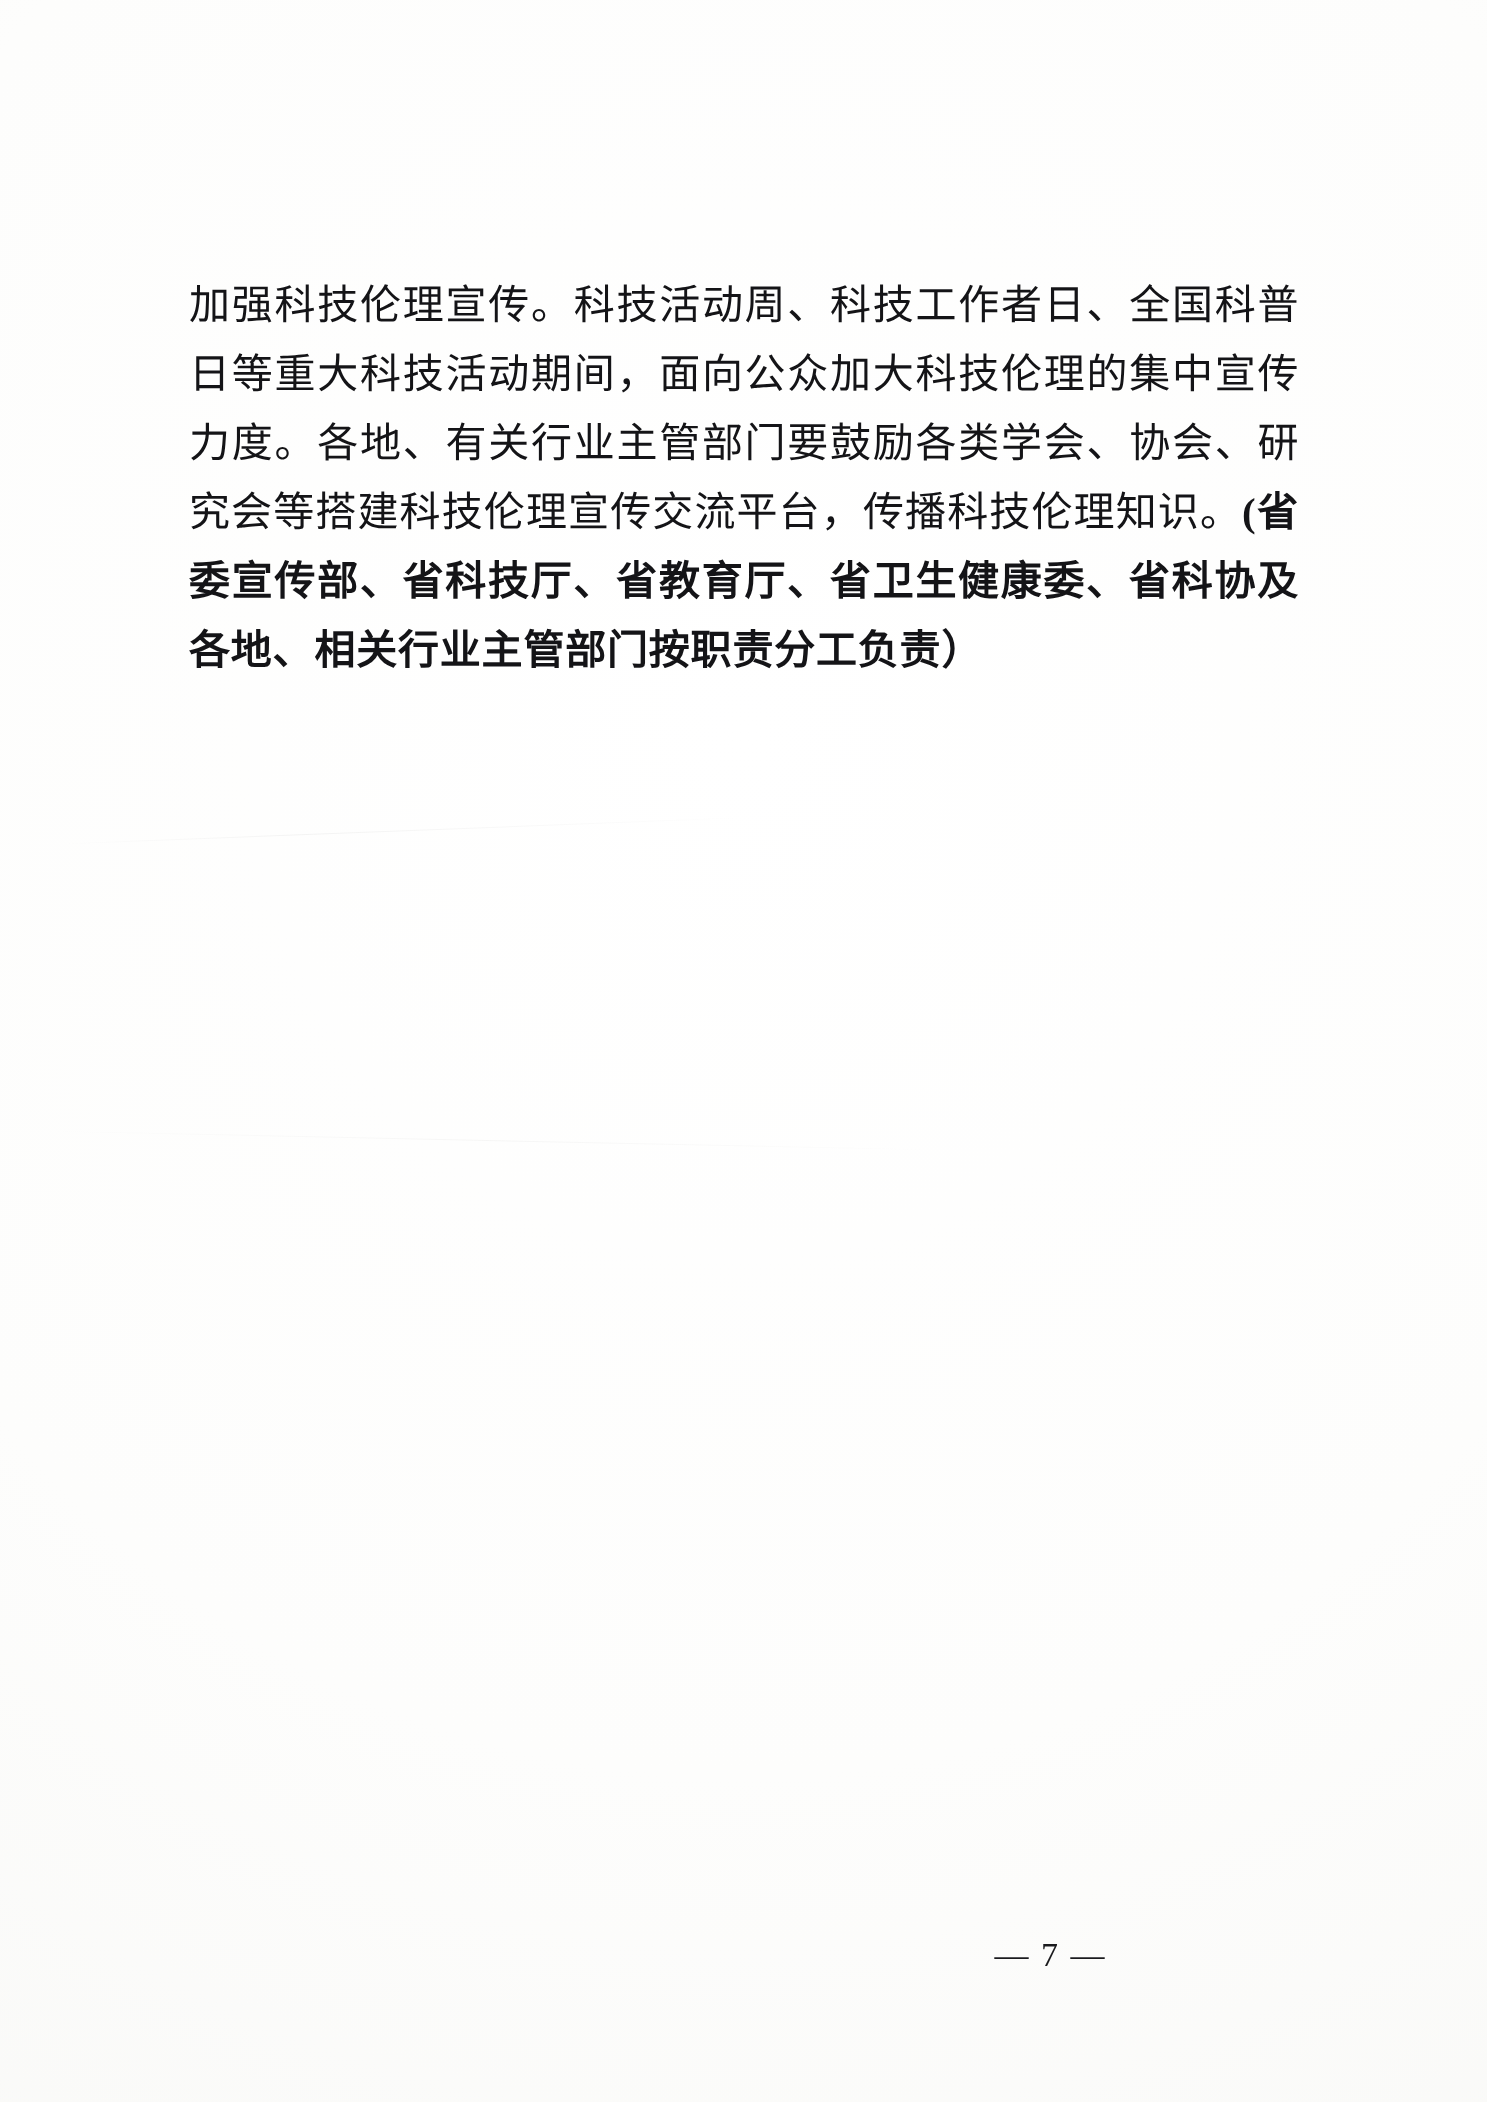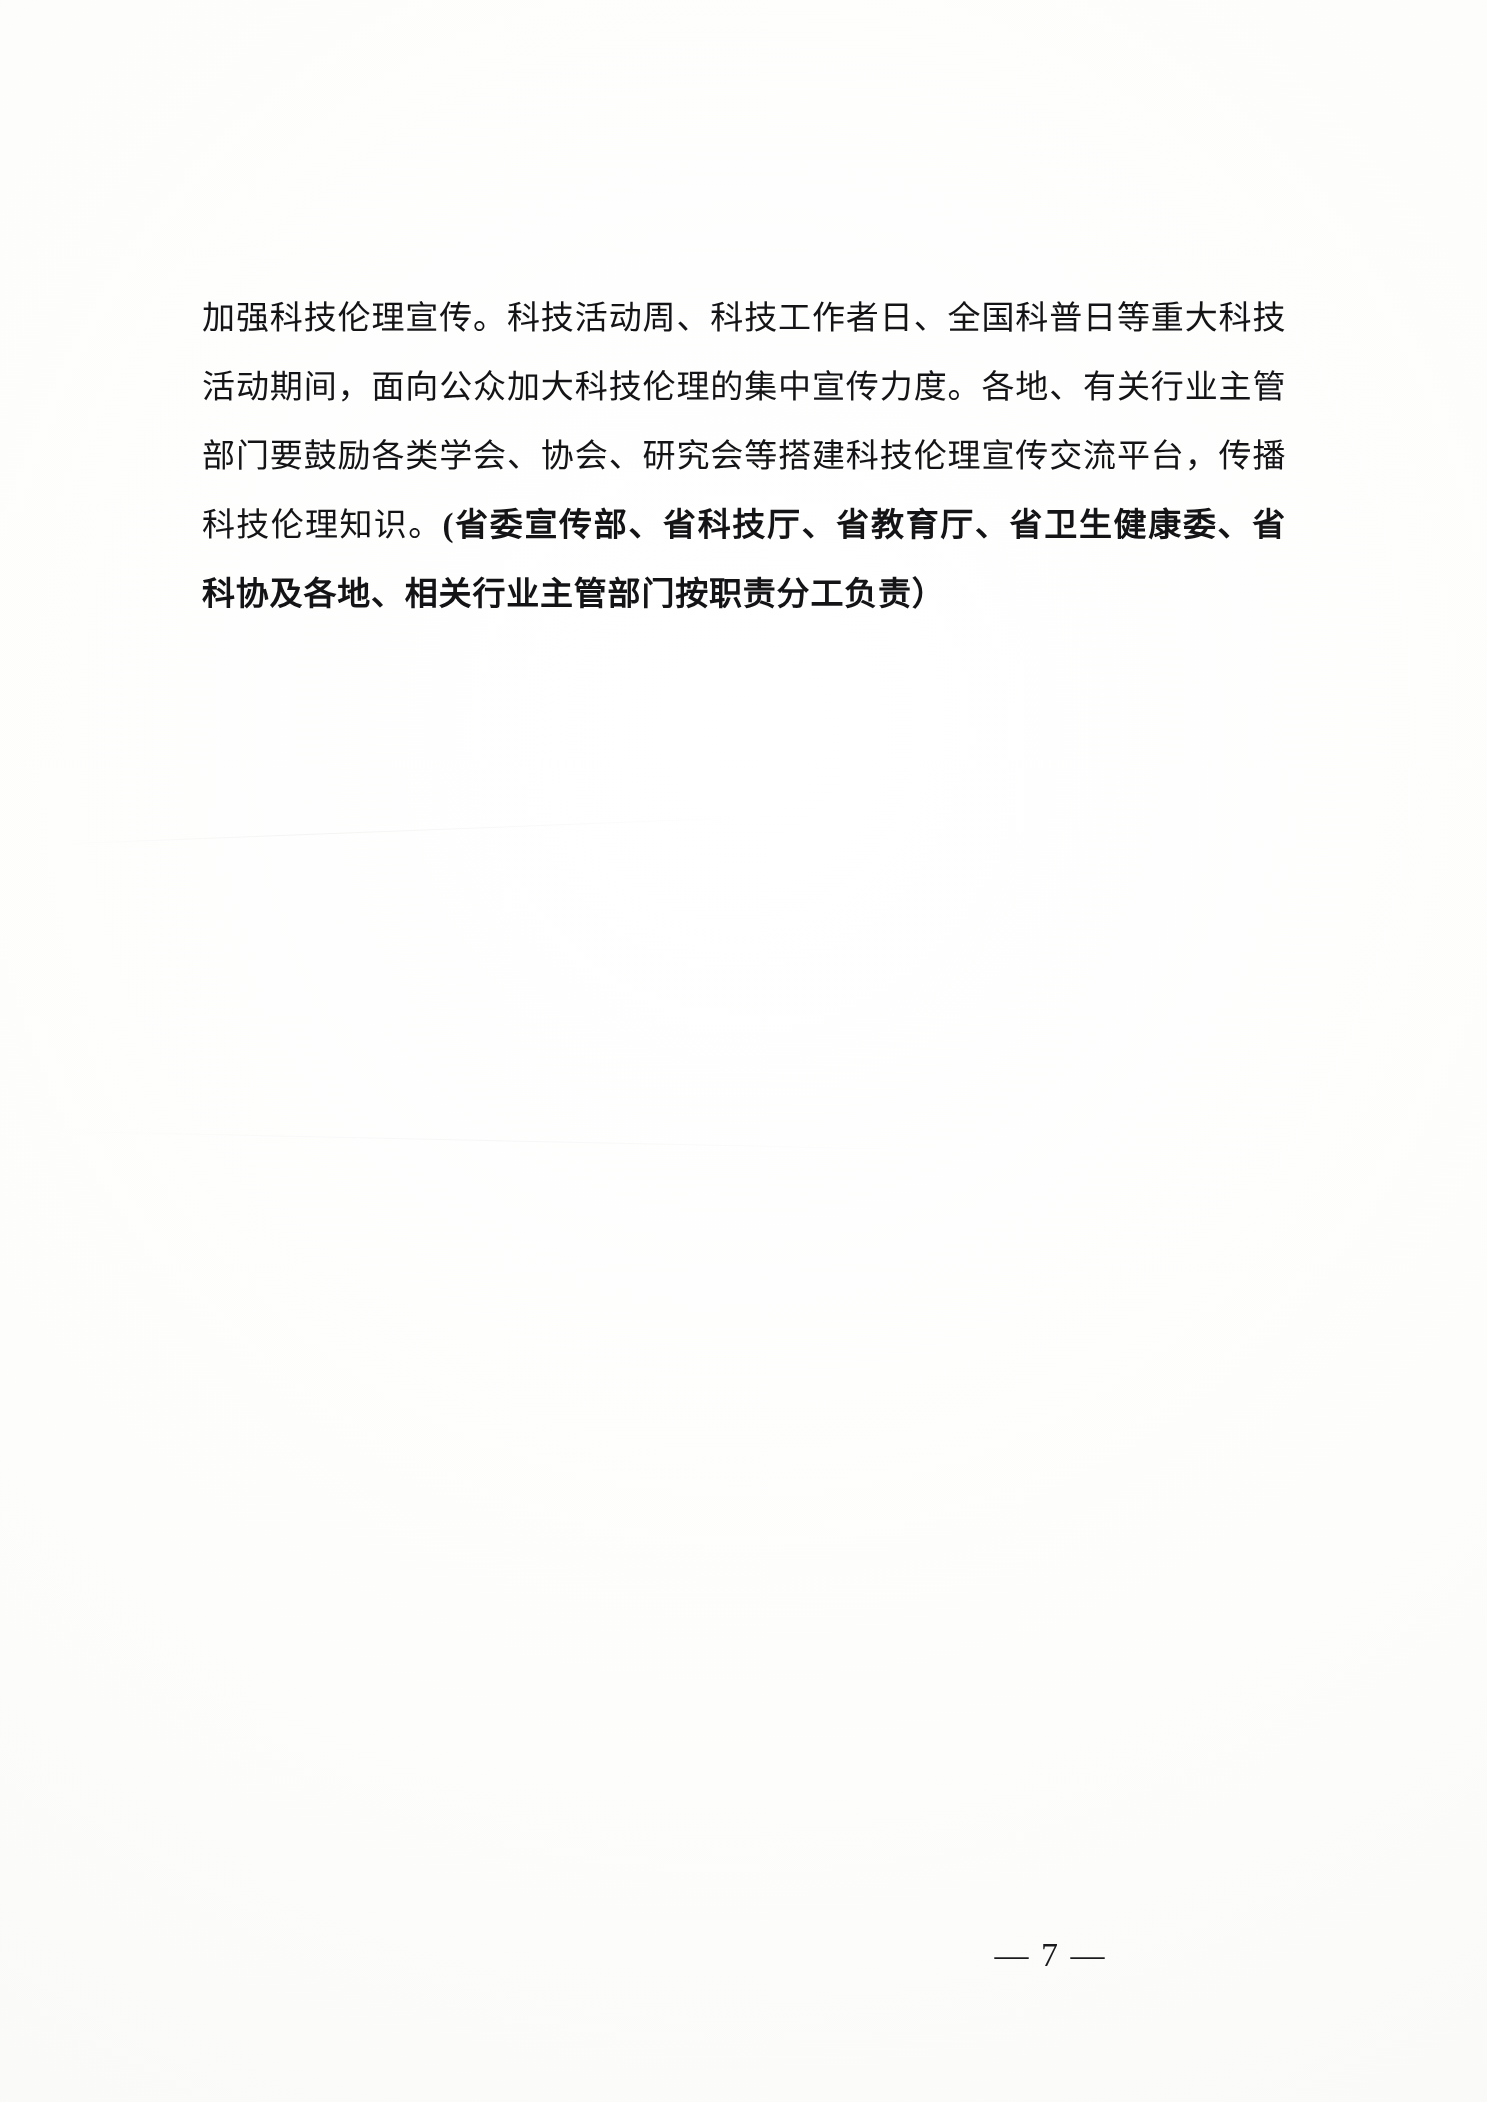--- a/index.html
+++ b/index.html
@@ -50,22 +50,22 @@
   }
 
   .body-text {
     position: absolute;
     left: 186px;
     top: 268px;
     width: 1116px;
   }
 
   .para {
-    margin: 16px;
-    font-size: 33px;
+    margin: 3px;
+    font-size: 41px;
     line-height: 69px;
     letter-spacing: 0.5px;
     text-align: justify;
     text-justify: inter-ideograph;
     color: #141417;
   }
 
   .para .lead {
     font-weight: 400;
   }

